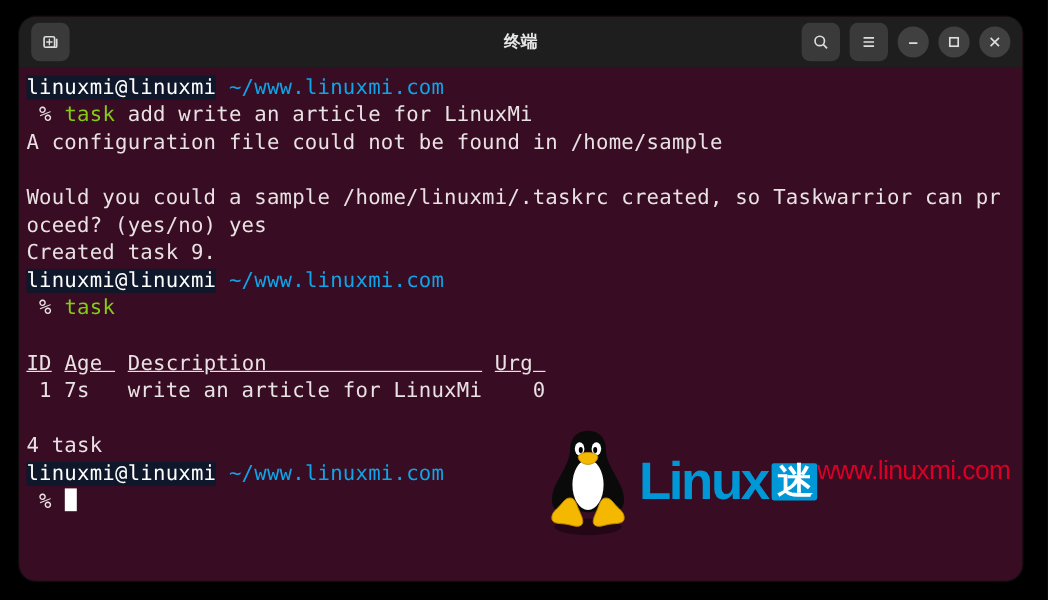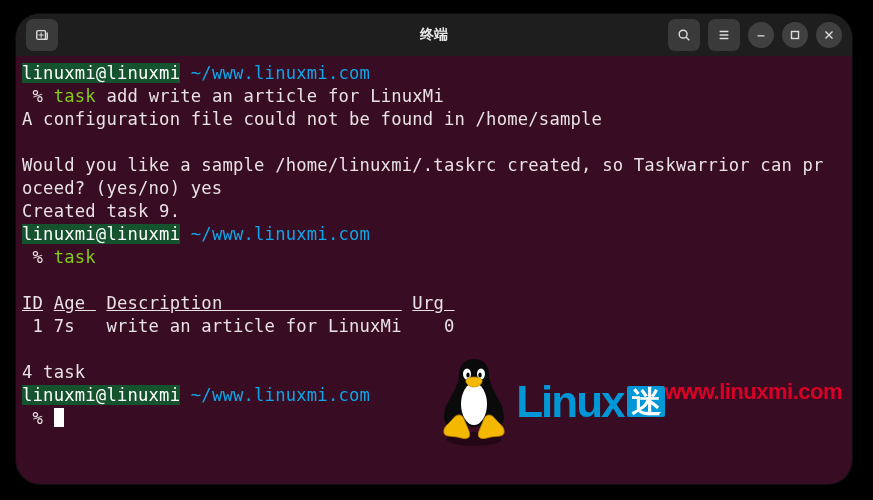--- a/index.html
+++ b/index.html
@@ -1,35 +1,35 @@
 <!DOCTYPE html>
 <html><head>
 <meta charset="utf-8">
 <style>
   *{box-sizing:border-box;margin:0;padding:0}
   body{background:#000;width:873px;height:500px;overflow:hidden;font-family:sans-serif}
-  .window{position:absolute;left:16px;top:14px;width:836px;height:470px;background:#380c22;border-radius:24px;overflow:hidden;box-shadow:0 0 0 1px rgba(255,255,255,.05)}
+  .window{position:absolute;left:16px;top:14px;width:836px;height:470px;background:#380c22;border-radius:14px;overflow:hidden;box-shadow:0 0 0 1px rgba(255,255,255,.05)}
   .titlebar{height:42px;background:#1e1e1e;display:flex;align-items:center;justify-content:space-between;padding:0 10px}
   .tb-left,.tb-right{display:flex;gap:8px;align-items:center}
   .tb-title{color:#e8e8e8;font-size:14px;font-weight:600;position:absolute;left:50%;transform:translateX(-50%)}
   .tb-btn{width:32px;height:32px;border-radius:7px;background:#3a3a3a;display:flex;align-items:center;justify-content:center;color:#d8d8d8;cursor:pointer}
   .tb-btn.circ{width:26px;height:26px;border-radius:50%;background:#404040}
   .tb-btn svg{width:14px;height:14px;stroke:#ddd;stroke-width:1.6;fill:none}
   .term{padding:6px 6px;font-family:"DejaVu Sans Mono","Liberation Mono",monospace;font-size:17.2px;line-height:23px;color:#e9e2e4;white-space:pre;letter-spacing:.2px}
-  .hl{background:#14532d;color:#fff}
+  .hl{background:#0f172a;color:#fff}
   .path{color:#0ea5e9}
   .cmd{color:#84cc16}
   .hdr{text-decoration:underline}
   .cursor{display:inline-block;width:10px;height:19px;background:#fff;vertical-align:-3px}
   .wm{position:absolute;right:10px;bottom:35px;display:flex;align-items:center;gap:2px;pointer-events:none}
   .tux{width:80px;height:95px}
   .wm-text{display:flex;flex-direction:row;line-height:.9}
   .wm-line1{font-family:Arial,Helvetica,sans-serif;font-weight:900;font-size:44px;color:#0097d6;letter-spacing:-2px;display:flex;align-items:center}
   .wm-mi{background:#0097d6;color:#fff;font-size:30px;padding:2px 5px;margin-left:3px;border-radius:2px;font-weight:700}
-  .wm-url{font-family:Arial,Helvetica,sans-serif;font-weight:700;font-size:22px;color:#d80027;letter-spacing:-.5px}
+  .wm-url{font-family:Arial,Helvetica,sans-serif;font-weight:400;font-size:22px;color:#d80027;letter-spacing:-.5px}
 </style>
 </head>
 <body>
 
 <div class="window">
 
   <div class="titlebar">
     <div class="tb-left">
       <div class="tb-btn">
         <svg viewBox="0 0 16 16">
@@ -67,21 +67,21 @@
             <path d="M4 4l8 8M12 4l-8 8"></path>
           </svg>
       </div>
     </div>
   </div>
 
   <div class="term"><span class="hl">linuxmi@linuxmi</span> <span class="path">~/www.linuxmi.com</span>
  <span>%</span> <span class="cmd">task</span><span> add write an article for LinuxMi</span>
 <span>A configuration file could not be found in /home/sample</span>
 
-<span>Would you like a sample /home/linuxmi/.taskrc created, so Taskwarrior can pr</span>
+<span>Would you could a sample /home/linuxmi/.taskrc created, so Taskwarrior can pr</span>
 <span>oceed? (yes/no) yes</span>
 <span>Created task 9.</span>
 <span class="hl">linuxmi@linuxmi</span> <span class="path">~/www.linuxmi.com</span>
  <span>%</span> <span class="cmd">task</span>
 
 <span class="hdr">ID</span> <span class="hdr">Age </span> <span class="hdr">Description                 </span> <span class="hdr">Urg </span>
 <span> 1 7s   write an article for LinuxMi    0</span>
 
 <span>4 task</span>
 <span class="hl">linuxmi@linuxmi</span> <span class="path">~/www.linuxmi.com</span>

